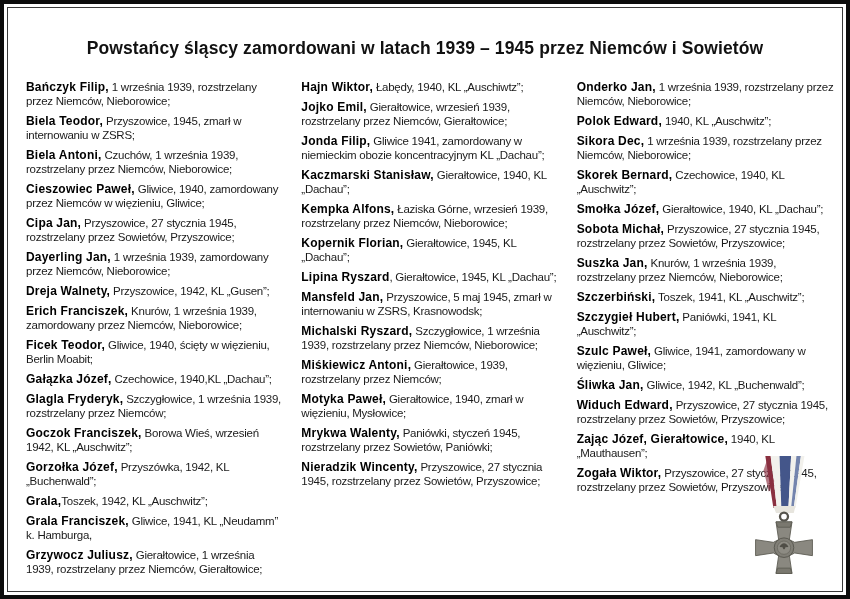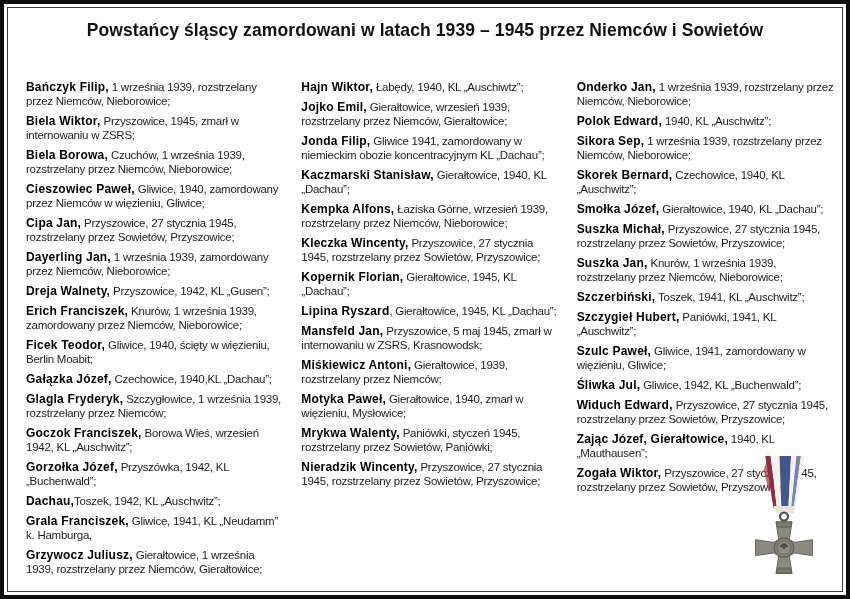--- a/index.html
+++ b/index.html
@@ -16,21 +16,21 @@
     border:4px solid #0c0c0c;
     pointer-events:none;
   }
   .frame-inner{
     position:absolute;inset:7px;
     border:1px solid #3a3a3a;
     pointer-events:none;
   }
   .title{
     position:absolute;
-    top:20px;left:0;right:0;
+    top:38px;left:0;right:0;
     margin:0;
     text-align:center;
     font-size:17.5px;
     font-weight:bold;
     letter-spacing:0.1px;
     color:#111;
   }
   .columns{
     position:absolute;
     top:80px;left:26px;right:16px;bottom:8px;
@@ -60,63 +60,63 @@
 </head>
 <body>
 
 <div class="page">
 
   <h1 class="title">Powstańcy śląscy zamordowani w latach 1939 – 1945 przez Niemców i Sowietów</h1>
 
   <div class="columns">
     <div class="col">
         <p class="entry"><b class="entry-name">Bańczyk Filip,</b><span class="entry-details">  1 września 1939, rozstrzelany przez Niemców, Nieborowice;</span></p>
-        <p class="entry"><b class="entry-name">Biela Wiktor,</b><span class="entry-details"> Przyszowice, 1945, zmarł w internowaniu w ZSRS;</span></p>
-        <p class="entry"><b class="entry-name">Biela Borowa,</b><span class="entry-details"> Czuchów, 1 września 1939, rozstrzelany przez Niemców, Nieborowice;</span></p>
+        <p class="entry"><b class="entry-name">Biela Teodor,</b><span class="entry-details"> Przyszowice, 1945, zmarł w internowaniu w ZSRS;</span></p>
+        <p class="entry"><b class="entry-name">Biela Antoni,</b><span class="entry-details"> Czuchów, 1 września 1939, rozstrzelany przez Niemców, Nieborowice;</span></p>
         <p class="entry"><b class="entry-name">Cieszowiec Paweł,</b><span class="entry-details"> Gliwice, 1940, zamordowany przez Niemców w więzieniu, Gliwice;</span></p>
         <p class="entry"><b class="entry-name">Cipa Jan,</b><span class="entry-details"> Przyszowice, 27 stycznia 1945, rozstrzelany przez Sowietów, Przyszowice;</span></p>
         <p class="entry"><b class="entry-name">Dayerling Jan,</b><span class="entry-details"> 1 września 1939, zamordowany przez Niemców, Nieborowice;</span></p>
         <p class="entry"><b class="entry-name">Dreja Walnety,</b><span class="entry-details"> Przyszowice, 1942, KL „Gusen”;</span></p>
         <p class="entry"><b class="entry-name">Erich Franciszek,</b><span class="entry-details"> Knurów, 1 września 1939, zamordowany przez Niemców, Nieborowice;</span></p>
         <p class="entry"><b class="entry-name">Ficek Teodor,</b><span class="entry-details"> Gliwice, 1940, ścięty w więzieniu, Berlin Moabit;</span></p>
         <p class="entry"><b class="entry-name">Gałązka Józef,</b><span class="entry-details"> Czechowice, 1940,KL „Dachau”;</span></p>
         <p class="entry"><b class="entry-name">Glagla Fryderyk,</b><span class="entry-details"> Szczygłowice, 1 września 1939, rozstrzelany przez Niemców;</span></p>
         <p class="entry"><b class="entry-name">Goczok Franciszek,</b><span class="entry-details"> Borowa Wieś, wrzesień 1942, KL „Auschwitz”;</span></p>
         <p class="entry"><b class="entry-name">Gorzołka Józef,</b><span class="entry-details"> Przyszówka, 1942, KL „Buchenwald”;</span></p>
-        <p class="entry"><b class="entry-name">Dachau,</b><span class="entry-details">Toszek, 1942, KL „Auschwitz”;</span></p>
+        <p class="entry"><b class="entry-name">Grala,</b><span class="entry-details">Toszek, 1942, KL „Auschwitz”;</span></p>
         <p class="entry"><b class="entry-name">Grala Franciszek,</b><span class="entry-details"> Gliwice, 1941, KL „Neudamm” k. Hamburga,</span></p>
         <p class="entry"><b class="entry-name">Grzywocz Juliusz,</b><span class="entry-details"> Gierałtowice, 1 września 1939, rozstrzelany przez Niemców, Gierałtowice;</span></p>
       </div>
     <div class="col">
         <p class="entry"><b class="entry-name">Hajn Wiktor,</b><span class="entry-details"> Łabędy, 1940, KL „Auschiwtz”;</span></p>
         <p class="entry"><b class="entry-name">Jojko Emil,</b><span class="entry-details"> Gierałtowice, wrzesień 1939, rozstrzelany przez Niemców, Gierałtowice;</span></p>
         <p class="entry"><b class="entry-name">Jonda Filip,</b><span class="entry-details"> Gliwice 1941, zamordowany w niemieckim obozie koncentracyjnym KL „Dachau”;</span></p>
         <p class="entry"><b class="entry-name">Kaczmarski Stanisław,</b><span class="entry-details"> Gierałtowice, 1940, KL „Dachau”;</span></p>
         <p class="entry"><b class="entry-name">Kempka Alfons,</b><span class="entry-details"> Łaziska Górne, wrzesień 1939, rozstrzelany przez Niemców, Nieborowice;</span></p>
-        <p class="entry"><b class="entry-name">Kleczka Wincenty,</b><span class="entry-details"> Przyszowice, 27 stycznia 1945, rozstrzelany przez Sowietów, Przyszowice;</span></p>
         <p class="entry"><b class="entry-name">Kopernik Florian,</b><span class="entry-details"> Gierałtowice, 1945, KL „Dachau”;</span></p>
         <p class="entry"><b class="entry-name">Lipina Ryszard</b><span class="entry-details">, Gierałtowice, 1945, KL „Dachau”;</span></p>
         <p class="entry"><b class="entry-name">Mansfeld Jan,</b><span class="entry-details"> Przyszowice, 5 maj 1945,  zmarł w internowaniu w ZSRS, Krasnowodsk;</span></p>
+        <p class="entry"><b class="entry-name">Michalski Ryszard,</b><span class="entry-details"> Szczygłowice, 1 września 1939, rozstrzelany przez Niemców, Nieborowice;</span></p>
         <p class="entry"><b class="entry-name">Miśkiewicz Antoni,</b><span class="entry-details"> Gierałtowice, 1939, rozstrzelany przez Niemców;</span></p>
         <p class="entry"><b class="entry-name">Motyka Paweł,</b><span class="entry-details"> Gierałtowice, 1940, zmarł w więzieniu, Mysłowice;</span></p>
         <p class="entry"><b class="entry-name">Mrykwa Walenty,</b><span class="entry-details"> Paniówki, styczeń 1945, rozstrzelany przez Sowietów, Paniówki;</span></p>
         <p class="entry"><b class="entry-name">Nieradzik Wincenty,</b><span class="entry-details"> Przyszowice, 27  stycznia 1945, rozstrzelany przez Sowietów, Przyszowice;</span></p>
       </div>
     <div class="col">
         <p class="entry"><b class="entry-name">Onderko Jan,</b><span class="entry-details"> 1 września 1939, rozstrzelany przez Niemców, Nieborowice;</span></p>
         <p class="entry"><b class="entry-name">Polok Edward,</b><span class="entry-details"> 1940, KL „Auschwitz”;</span></p>
-        <p class="entry"><b class="entry-name">Sikora Sep,</b><span class="entry-details"> 1 września 1939, rozstrzelany przez Niemców, Nieborowice;</span></p>
+        <p class="entry"><b class="entry-name">Sikora Dec,</b><span class="entry-details"> 1 września 1939, rozstrzelany przez Niemców, Nieborowice;</span></p>
         <p class="entry"><b class="entry-name">Skorek Bernard,</b><span class="entry-details"> Czechowice, 1940, KL „Auschwitz”;</span></p>
         <p class="entry"><b class="entry-name">Smołka Józef,</b><span class="entry-details"> Gierałtowice, 1940, KL „Dachau”;</span></p>
-        <p class="entry"><b class="entry-name">Suszka Michał,</b><span class="entry-details"> Przyszowice, 27 stycznia 1945, rozstrzelany przez Sowietów, Przyszowice;</span></p>
+        <p class="entry"><b class="entry-name">Sobota Michał,</b><span class="entry-details"> Przyszowice, 27 stycznia 1945, rozstrzelany przez Sowietów, Przyszowice;</span></p>
         <p class="entry"><b class="entry-name">Suszka Jan,</b><span class="entry-details"> Knurów, 1 września 1939, rozstrzelany przez Niemców, Nieborowice;</span></p>
         <p class="entry"><b class="entry-name">Szczerbiński,</b><span class="entry-details"> Toszek, 1941, KL „Auschwitz”;</span></p>
         <p class="entry"><b class="entry-name">Szczygieł Hubert,</b><span class="entry-details"> Paniówki, 1941, KL „Auschwitz”;</span></p>
         <p class="entry"><b class="entry-name">Szulc Paweł,</b><span class="entry-details"> Gliwice, 1941, zamordowany w więzieniu, Gliwice;</span></p>
-        <p class="entry"><b class="entry-name">Śliwka Jul,</b><span class="entry-details"> Gliwice, 1942, KL „Buchenwald”;</span></p>
+        <p class="entry"><b class="entry-name">Śliwka Jan,</b><span class="entry-details"> Gliwice, 1942, KL „Buchenwald”;</span></p>
         <p class="entry"><b class="entry-name">Widuch Edward,</b><span class="entry-details"> Przyszowice, 27 stycznia 1945, rozstrzelany przez Sowietów, Przyszowice;</span></p>
         <p class="entry"><b class="entry-name">Zając Józef, Gierałtowice,</b><span class="entry-details"> 1940, KL „Mauthausen”;</span></p>
         <p class="entry"><b class="entry-name">Zogała Wiktor,</b><span class="entry-details"> Przyszowice, 27 stycznia 1945, rozstrzelany przez Sowietów, Przyszowice.</span></p>
       </div>
   </div>
 
   <div class="medal">
     <svg viewBox="0 0 90 150" width="80" height="138" aria-hidden="true">
 
       <g>

